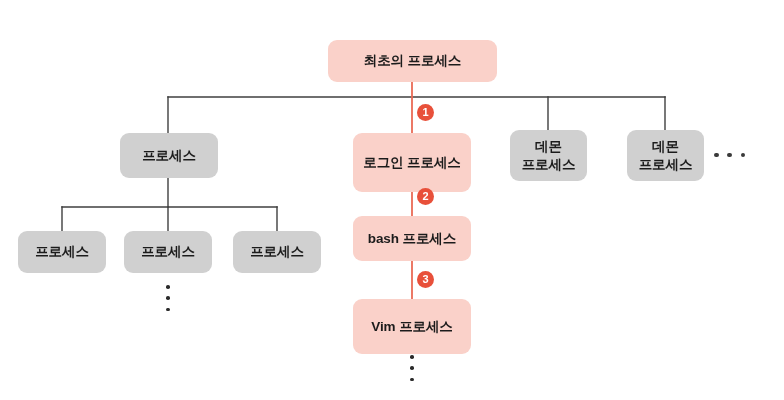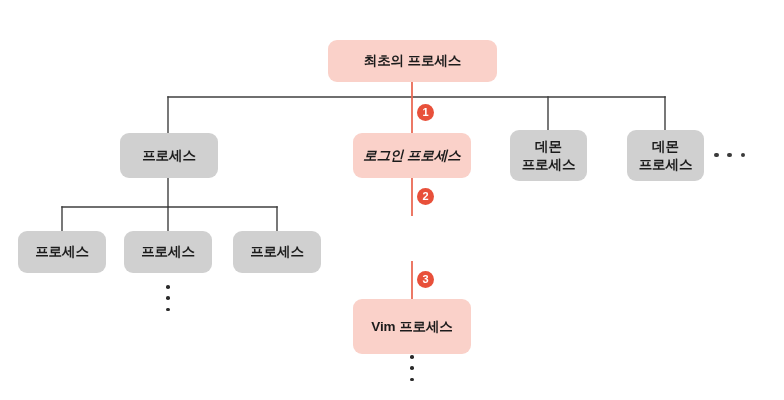--- a/index.html
+++ b/index.html
@@ -115,21 +115,21 @@
       <path d="M412,82 L412,133"></path>
       <path d="M412,178 L412,216"></path>
       <path d="M412,261 L412,299"></path>
     </g>
   </svg>
 
   <div class="node pink" style="left:328px; top:40px; width:169px; height:42px;">최초의 프로세스</div>
 
   <div class="node gray" style="left:120px; top:133px; width:98px; height:45px;">프로세스</div>
 
-  <div class="node pink" style="left:353px; top:133px; width:118px; height:45px;font-style:italic;">로그인 프로세스</div>
+  <div class="node pink" style="left:353px; top:133px; width:118px; height:59px;">로그인 프로세스</div>
 
   <div class="node gray" style="left:510px; top:130px; width:77px; height:51px;">데몬
 프로세스</div>
 
   <div class="node gray" style="left:627px; top:130px; width:77px; height:51px;">데몬
 프로세스</div>
 
   <div class="dots-h" style="left:714px; top:152px;">
     <i></i>
       <i></i>
@@ -141,20 +141,21 @@
   <div class="node gray" style="left:124px; top:231px; width:88px; height:42px;">프로세스</div>
 
   <div class="node gray" style="left:233px; top:231px; width:88px; height:42px;">프로세스</div>
 
   <div class="dots-v" style="left:163px; top:285px;">
     <i></i>
       <i></i>
       <i></i>
   </div>
 
+  <div class="node pink" style="left:353px; top:216px; width:118px; height:45px;">bash 프로세스</div>
 
   <div class="node pink" style="left:353px; top:299px; width:118px; height:55px;">Vim 프로세스</div>
 
   <div class="dots-v" style="left:407px; top:355px;">
     <i></i>
       <i></i>
       <i></i>
   </div>
 
   <div class="badge" style="left:417px; top:104px;">1</div>

